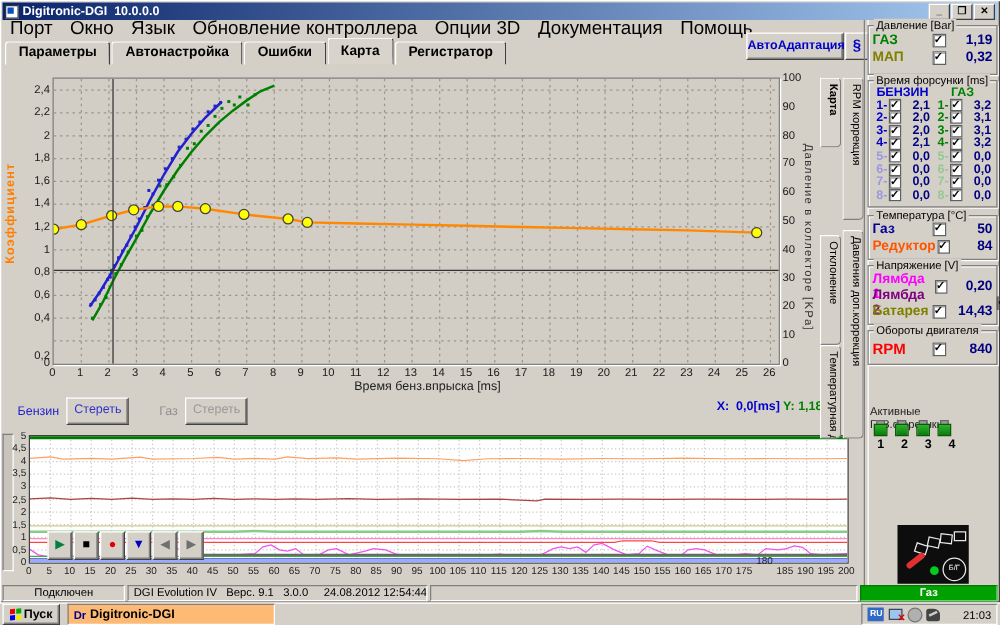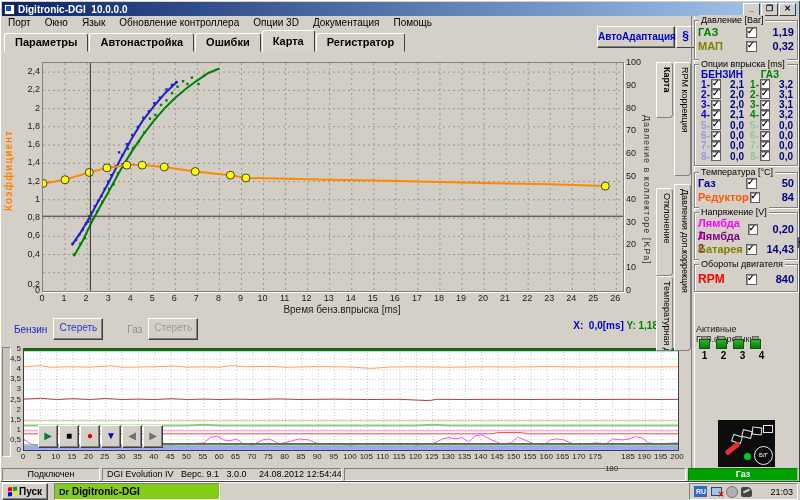--- a/index.html
+++ b/index.html
@@ -9,21 +9,21 @@
     box-shadow:inset 1px 1px 0 #ffffff, inset -1px -1px 0 #404040, inset 2px 2px 0 #d4d0c8;}
   
   .titlebar{position:absolute;left:2px;top:2px;right:2px;height:14px;background:linear-gradient(90deg,#0a246a,#a6caf0);display:flex;align-items:center;padding:0 2px;}
   .appicon{width:9px;height:9px;background:#fff;border:1px solid #333;margin-right:3px;position:relative;}
   .appicon::after{content:"";position:absolute;left:1px;top:1px;width:5px;height:5px;background:#0a50c0;}
   .title-text{color:#fff;font-size:10px;font-weight:bold;white-space:pre;}
   .winbtns{margin-left:auto;display:flex;gap:1px;}
   .wbtn{width:15px;height:11px;font-size:8px;font-weight:bold;line-height:10px;text-align:center;background:#d4d0c8;border:1px solid;border-color:#fff #404040 #404040 #fff;color:#000;}
   
   .menubar{position:absolute;left:2px;top:16px;width:686px;height:13px;display:flex;gap:14px;align-items:center;padding-left:6px;background:#d4d0c8;}
-  .menu-item{font-size:10px;color:#000;white-space:nowrap;}
+  .menu-item{font-size:15px;color:#000;white-space:nowrap;}
   
   .tabbar{position:absolute;left:2px;top:29px;width:600px;height:23px;display:flex;align-items:flex-end;padding-left:2px;}
   .tab{height:17px;line-height:17px;padding:0 10px;font-size:11px;font-weight:bold;background:#d4d0c8;border:1px solid;border-color:#fff #404040 #d4d0c8 #fff;border-radius:3px 3px 0 0;margin-right:1px;}
   .tab.active{height:20px;line-height:20px;background:#d8d4cc;position:relative;z-index:2;}
   .autoadapt{position:absolute;left:597px;top:26px;width:76px;height:20px;font-size:10px;font-weight:bold;color:#0000cc;text-align:center;line-height:19px;background:#d4d0c8;border:1px solid;border-color:#fff #404040 #404040 #fff;box-shadow:inset -1px -1px 0 #808080;}
   .intbtn{position:absolute;left:676px;top:26px;width:17px;height:20px;font-size:12px;font-weight:bold;color:#0000cc;text-align:center;line-height:18px;background:#d4d0c8;border:1px solid;border-color:#fff #404040 #404040 #fff;}
   
   .plotwrap{position:absolute;border:1px solid #808080;}
   #main-plot{left:42px;top:62px;width:580px;height:228px;background:#d2cec6;box-shadow:1px 1px 0 #fff;}
   #osc-plot{left:23px;top:348px;width:654px;height:101px;background:#ffffff;border:1px solid #404040;}
@@ -91,21 +91,21 @@
   .scell{border:1px solid;border-color:#808080 #fff #fff #808080;font-size:9px;color:#000;line-height:11px;padding:0 4px;white-space:pre;overflow:hidden;}
   .sc1{width:88px;text-align:center;}
   .sc2{width:230px;}
   .sc3{flex:1;}
   .scgas{width:100px;background:#00a000;color:#fff;font-weight:bold;text-align:center;border-color:#057a05 #63d663 #63d663 #057a05;}
   
   .taskbar{position:absolute;left:0;top:482px;width:800px;height:18px;background:#d4d0c8;border-top:1px solid #fff;display:flex;align-items:center;padding:0 2px;box-sizing:border-box;}
   .startbtn{width:44px;height:15px;display:flex;align-items:center;gap:2px;justify-content:center;font-size:10px;font-weight:bold;background:#d4d0c8;border:1px solid;border-color:#fff #404040 #404040 #fff;box-shadow:inset -1px -1px 0 #808080;}
   .winflag{width:9px;height:9px;display:grid;grid-template-columns:4px 4px;grid-template-rows:4px 4px;gap:1px;transform:skewY(-6deg);}
   .winflag span{display:block;}
-  .taskbtn{margin-left:6px;width:160px;height:15px;display:flex;align-items:center;gap:3px;font-size:10px;font-weight:bold;background:#84cc16;border:1px solid;border-color:#808080 #fff #fff #808080;padding-left:4px;}
+  .taskbtn{margin-left:6px;width:160px;height:15px;display:flex;align-items:center;gap:3px;font-size:10px;font-weight:bold;background:#fdba74;border:1px solid;border-color:#808080 #fff #fff #808080;padding-left:4px;}
   .dricon{color:#000090;font-weight:bold;font-size:9px;}
   .tray{margin-left:auto;height:15px;display:flex;align-items:center;gap:3px;border:1px solid;border-color:#808080 #fff #fff #808080;padding:0 4px;}
   .langbadge{width:13px;height:11px;background:#316ac5;color:#fff;font-size:7px;font-weight:bold;text-align:center;line-height:11px;}
   .neticon{position:relative;width:13px;height:11px;}
   .neticon .scr{position:absolute;left:1px;top:1px;width:9px;height:7px;background:#9cc6f0;border:1px solid #445;}
   .neticon .x{position:absolute;right:-1px;bottom:-2px;color:#e00000;font-size:8px;font-weight:bold;}
   .cicon{width:10px;height:10px;border-radius:50%;background:#b0b0b0;border:1px solid #777;}
   .dicon{width:11px;height:10px;background:#444;border-radius:2px 5px 2px 2px;position:relative;}
   .dicon::after{content:"";position:absolute;left:2px;top:3px;width:7px;height:2px;background:#ccc;transform:rotate(-25deg);}
   .clock{font-size:9px;color:#000;margin-left:15px;}
@@ -357,21 +357,21 @@
         </div>
         <div class="prow" style="top:19px;">
           <span id="pm-l" style="color: rgb(128, 128, 0);">МАП</span>
             <span class="sp"></span>
           <span class="cb"></span>
           <span class="val" id="pm-v">0,32</span>
         </div>
       </div>
 
       <div class="group" style="top:50px;height:100px;">
-        <span class="cap">Опции впрыска [ms]</span>
+        <span class="cap">Время форсунки [ms]</span>
         <div class="inj-head">
           <span class="h1">БЕНЗИН</span>
           <span class="h2">ГАЗ</span>
         </div>
         <div id="inj-rows">
             <div class="inj-row" style="top: 14px;">
               <span class="inj-cell">
                 <span class="n" style="color: rgb(0, 0, 204);">1-</span>
                 <span class="cb"></span>
                 <span class="v">2,1</span>
@@ -679,21 +679,21 @@
     <span class="tick c t" style="left: 440.1px; top: 452px; width: 16px;">130</span>
     <span class="tick c t" style="left: 456.45px; top: 452px; width: 16px;">135</span>
     <span class="tick c t" style="left: 472.8px; top: 452px; width: 16px;">140</span>
     <span class="tick c t" style="left: 489.15px; top: 452px; width: 16px;">145</span>
     <span class="tick c t" style="left: 505.5px; top: 452px; width: 16px;">150</span>
     <span class="tick c t" style="left: 521.85px; top: 452px; width: 16px;">155</span>
     <span class="tick c t" style="left: 538.2px; top: 452px; width: 16px;">160</span>
     <span class="tick c t" style="left: 554.55px; top: 452px; width: 16px;">165</span>
     <span class="tick c t" style="left: 570.9px; top: 452px; width: 16px;">170</span>
     <span class="tick c t" style="left: 587.25px; top: 452px; width: 16px;">175</span>
-    <span class="tick c t" style="left: 603.6px; top: 464px; width: 16px;">180</span>
+    <span class="tick c t" style="left: 603.6px; top: 444px; width: 16px;">180</span>
     <span class="tick c t" style="left: 619.95px; top: 452px; width: 16px;">185</span>
     <span class="tick c t" style="left: 636.3px; top: 452px; width: 16px;">190</span>
     <span class="tick c t" style="left: 652.65px; top: 452px; width: 16px;">195</span>
     <span class="tick c t" style="left: 669px; top: 452px; width: 16px;">200</span>
     <span class="tick r t" style="left: 2px; top: 445px; width: 19px;">0</span>
     <span class="tick r t" style="left: 2px; top: 434.9px; width: 19px;">0,5</span>
     <span class="tick r t" style="left: 2px; top: 424.8px; width: 19px;">1</span>
     <span class="tick r t" style="left: 2px; top: 414.7px; width: 19px;">1,5</span>
     <span class="tick r t" style="left: 2px; top: 404.6px; width: 19px;">2</span>
     <span class="tick r t" style="left: 2px; top: 394.5px; width: 19px;">2,5</span>

